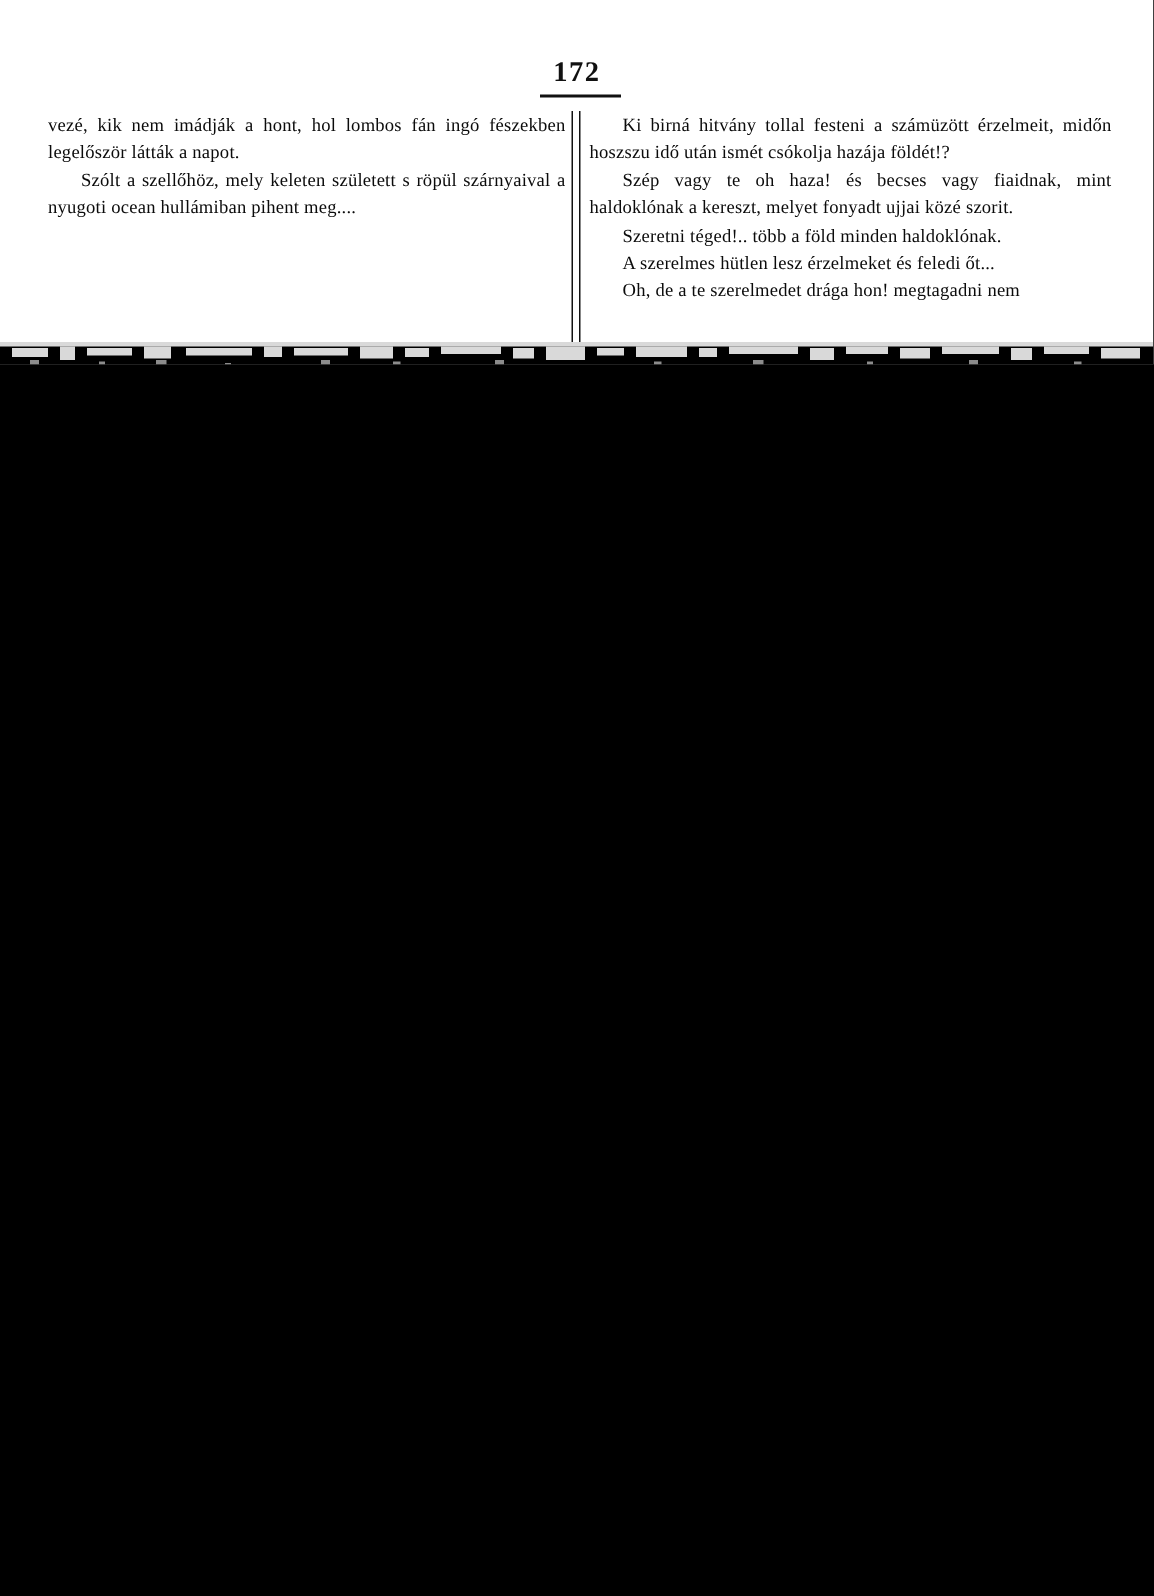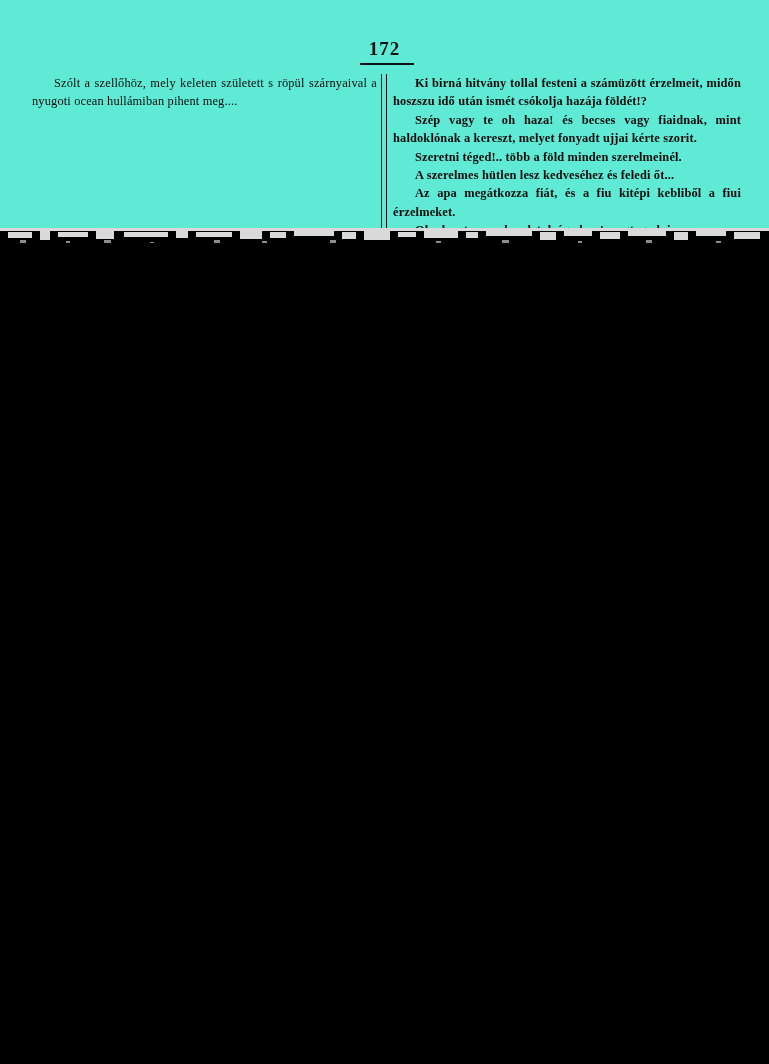--- a/index.html
+++ b/index.html
@@ -15,21 +15,21 @@
     font-family: "Liberation Serif", serif;
   }
 
   
   #page-scan {
     position: absolute;
     left: 0;
     top: 0;
     width: 769px;
     height: 243px;
-    background: #5eead4;
+    background: #ffffff;
     overflow: hidden;
   }
 
   
   #page-number {
     position: absolute;
     left: 0;
     top: 38px;
     width: 769px;
     text-align: center;
@@ -58,21 +58,20 @@
     text-align: justify;
     font-family: "Liberation Serif", serif;
   }
   #col-left {
     left: 32px;
     width: 345px;
   }
   #col-right {
     left: 393px;
     width: 348px;
-    font-weight: bold;
   }
   .para {
     margin: 0 0 0 0;
     letter-spacing: 0.15px;
   }
   .para.indent {
     text-indent: 22px;
   }
 
   
@@ -121,29 +120,29 @@
 <body>
 
 <div id="page-scan">
 
   <div id="page-number">172</div>
   <div id="page-number-rule"></div>
 
   <div id="column-rule"></div>
 
   <div id="col-left" class="column">
+    <p class="para">vezé, kik nem imádják a hont, hol lombos fán ingó fészekben legelőször látták a napot.</p>
     <p class="para indent">Szólt a szellőhöz, mely keleten született s röpül szárnyaival a nyugoti ocean hullámiban pihent meg....</p>
   </div>
 
   <div id="col-right" class="column">
     <p class="para indent">Ki birná hitvány tollal festeni a számüzött érzelmeit, midőn hoszszu idő után ismét csókolja hazája földét!?</p>
-    <p class="para indent">Szép vagy te oh haza! és becses vagy fiaidnak, mint haldoklónak a kereszt, melyet fonyadt ujjai kérte szorit.</p>
-    <p class="para indent">Szeretni téged!.. több a föld minden szerelmeinél.</p>
-    <p class="para indent">A szerelmes hütlen lesz kedveséhez és feledi őt...</p>
-    <p class="para indent">Az apa megátkozza fiát, és a fiu kitépi kebliből a fiui érzelmeket.</p>
+    <p class="para indent">Szép vagy te oh haza! és becses vagy fiaidnak, mint haldoklónak a kereszt, melyet fonyadt ujjai közé szorit.</p>
+    <p class="para indent">Szeretni téged!.. több a föld minden haldoklónak.</p>
+    <p class="para indent">A szerelmes hütlen lesz érzelmeket és feledi őt...</p>
     <p class="para indent">Oh, de a te szerelmedet drága hon! megtagadni nem</p>
   </div>
 
   <div id="scan-noise">
 
     <div class="streak" style="left:0px;  top:0px;  width:769px; height:3px;"></div>
     <div class="streak" style="left:8px;  top:4px;  width:24px;  height:6px;"></div>
     <div class="streak" style="left:40px; top:3px;  width:10px;  height:9px;"></div>
     <div class="streak" style="left:58px; top:4px;  width:30px;  height:5px;"></div>
     <div class="streak" style="left:96px; top:3px;  width:18px;  height:8px;"></div>

